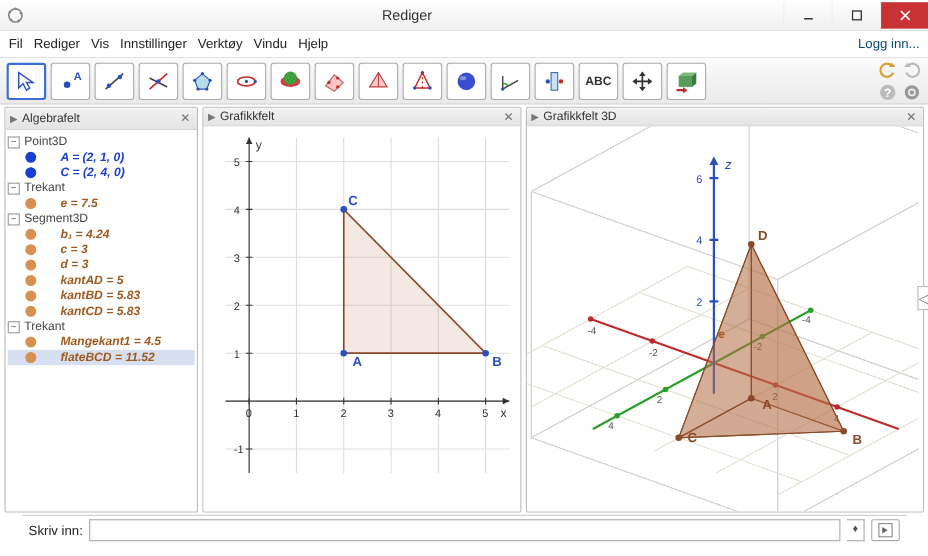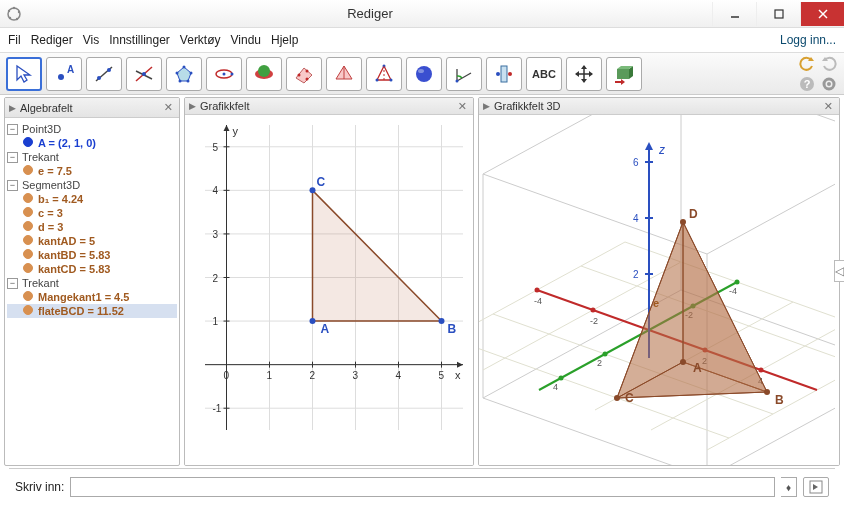--- a/index.html
+++ b/index.html
@@ -23,32 +23,32 @@
 .panel { border: 1px solid #bbb; border-radius: 2px; background: #fff; display: flex; flex-direction: column; overflow: hidden; }
 .panel.alg { width: 176px; }
 .panel.g2d { width: 290px; }
 .panel.g3d { flex: 1; }
 .phdr { height: 20px; background: linear-gradient(#f2f2f2,#e4e4e4); border-bottom: 1px solid #ccc; display: flex; align-items: center; padding: 0 4px; font-size: 11px; color: #333; }
 .phdr .tri { font-size: 9px; color: #777; margin-right: 4px; cursor:pointer; }
 .phdr .x { margin-left: auto; color: #777; cursor: pointer; font-size: 11px; padding: 0 2px; }
 .algbody { padding: 4px 2px; overflow: auto; font-size: 11px; }
 .cat { display: flex; align-items: center; gap: 4px; padding: 1px 0; color: #444; }
 .exp { width: 11px; height: 11px; border: 1px solid #999; display: inline-flex; align-items: center; justify-content: center; font-size: 9px; line-height: 1; color: #555; cursor:pointer; }
-.item { display: flex; gap: 5px; padding: 1px 0 1px 16px; }
+.item { display: flex; align-items: center; gap: 22px; padding: 1px 0 1px 16px; font-style: italic; }
 .dot { width: 10px; height: 10px; border-radius: 50%; border: 1px solid #666; display: inline-block; }
 .dot.blue { background: #1a3fd0; border-color:#1a3fd0; }
 .dot.tan { background: #d89050; border-color:#d89050;}
 .lbl { font-weight: bold; font-size: 11px; }
 .lbl.blue { color: #1a3fd0; }
 .lbl.tan { color: #a05a20; }
 .item.sel { background: #d6e0f0; }
 .g2dbody { position: relative; flex: 1; background: #fff; }
 .g3dbody { position: relative; flex: 1; background: #fff; }
 svg { display:block; }
-.inputbar { height: 26px; display: flex; align-items: center; padding: 18px 6px; border-top: 1px solid #ccc; gap: 6px; margin: 0 9px; }
+.inputbar { height: 26px; display: flex; align-items: center; padding: 7px 6px; border-top: 1px solid #ccc; gap: 6px; margin: 0 20px; }
 .inputbar .lblrow { font-size: 12px; color: #222; }
 .inputbar input { flex: 1; height: 20px; border: 1px solid #aaa; padding: 0 4px; font-size: 12px; }
 .inputbar .dd { width: 16px; height: 20px; border: 1px solid #aaa; border-left:none; display:flex; align-items:center; justify-content:center; font-size:10px; color:#555; cursor:pointer; }
 .inputbar .help { width: 26px; height: 20px; border: 1px solid #aaa; border-radius:2px; display:flex; align-items:center; justify-content:center; cursor:pointer; }
 .sidehandle { position:absolute; right:0; top:260px; width:10px; height:22px; background:#fff; border:1px solid #bbb; border-right:none; display:flex; align-items:center; justify-content:center; font-size:12px; color:#777; cursor:pointer;}
 </style>
 </head>
 <body>
 
 <div class="titlebar">
@@ -250,20 +250,24 @@
       <span class="x">✕</span>
     </div>
     <div class="algbody" id="algbody">
         <div class="cat">
           <span class="exp">−</span>
           <span>Point3D</span>
         </div>
         <div class="item">
           <span class="dot blue"></span>
           <span class="lbl blue">A = (2, 1, 0)</span>
+        </div>
+        <div class="item">
+          <span class="dot blue"></span>
+          <span class="lbl blue">C = (2, 4, 0)</span>
         </div>
         <div class="cat">
           <span class="exp">−</span>
           <span>Trekant</span>
         </div>
         <div class="item">
           <span class="dot tan"></span>
           <span class="lbl tan">e = 7.5</span>
         </div>
         <div class="cat">

